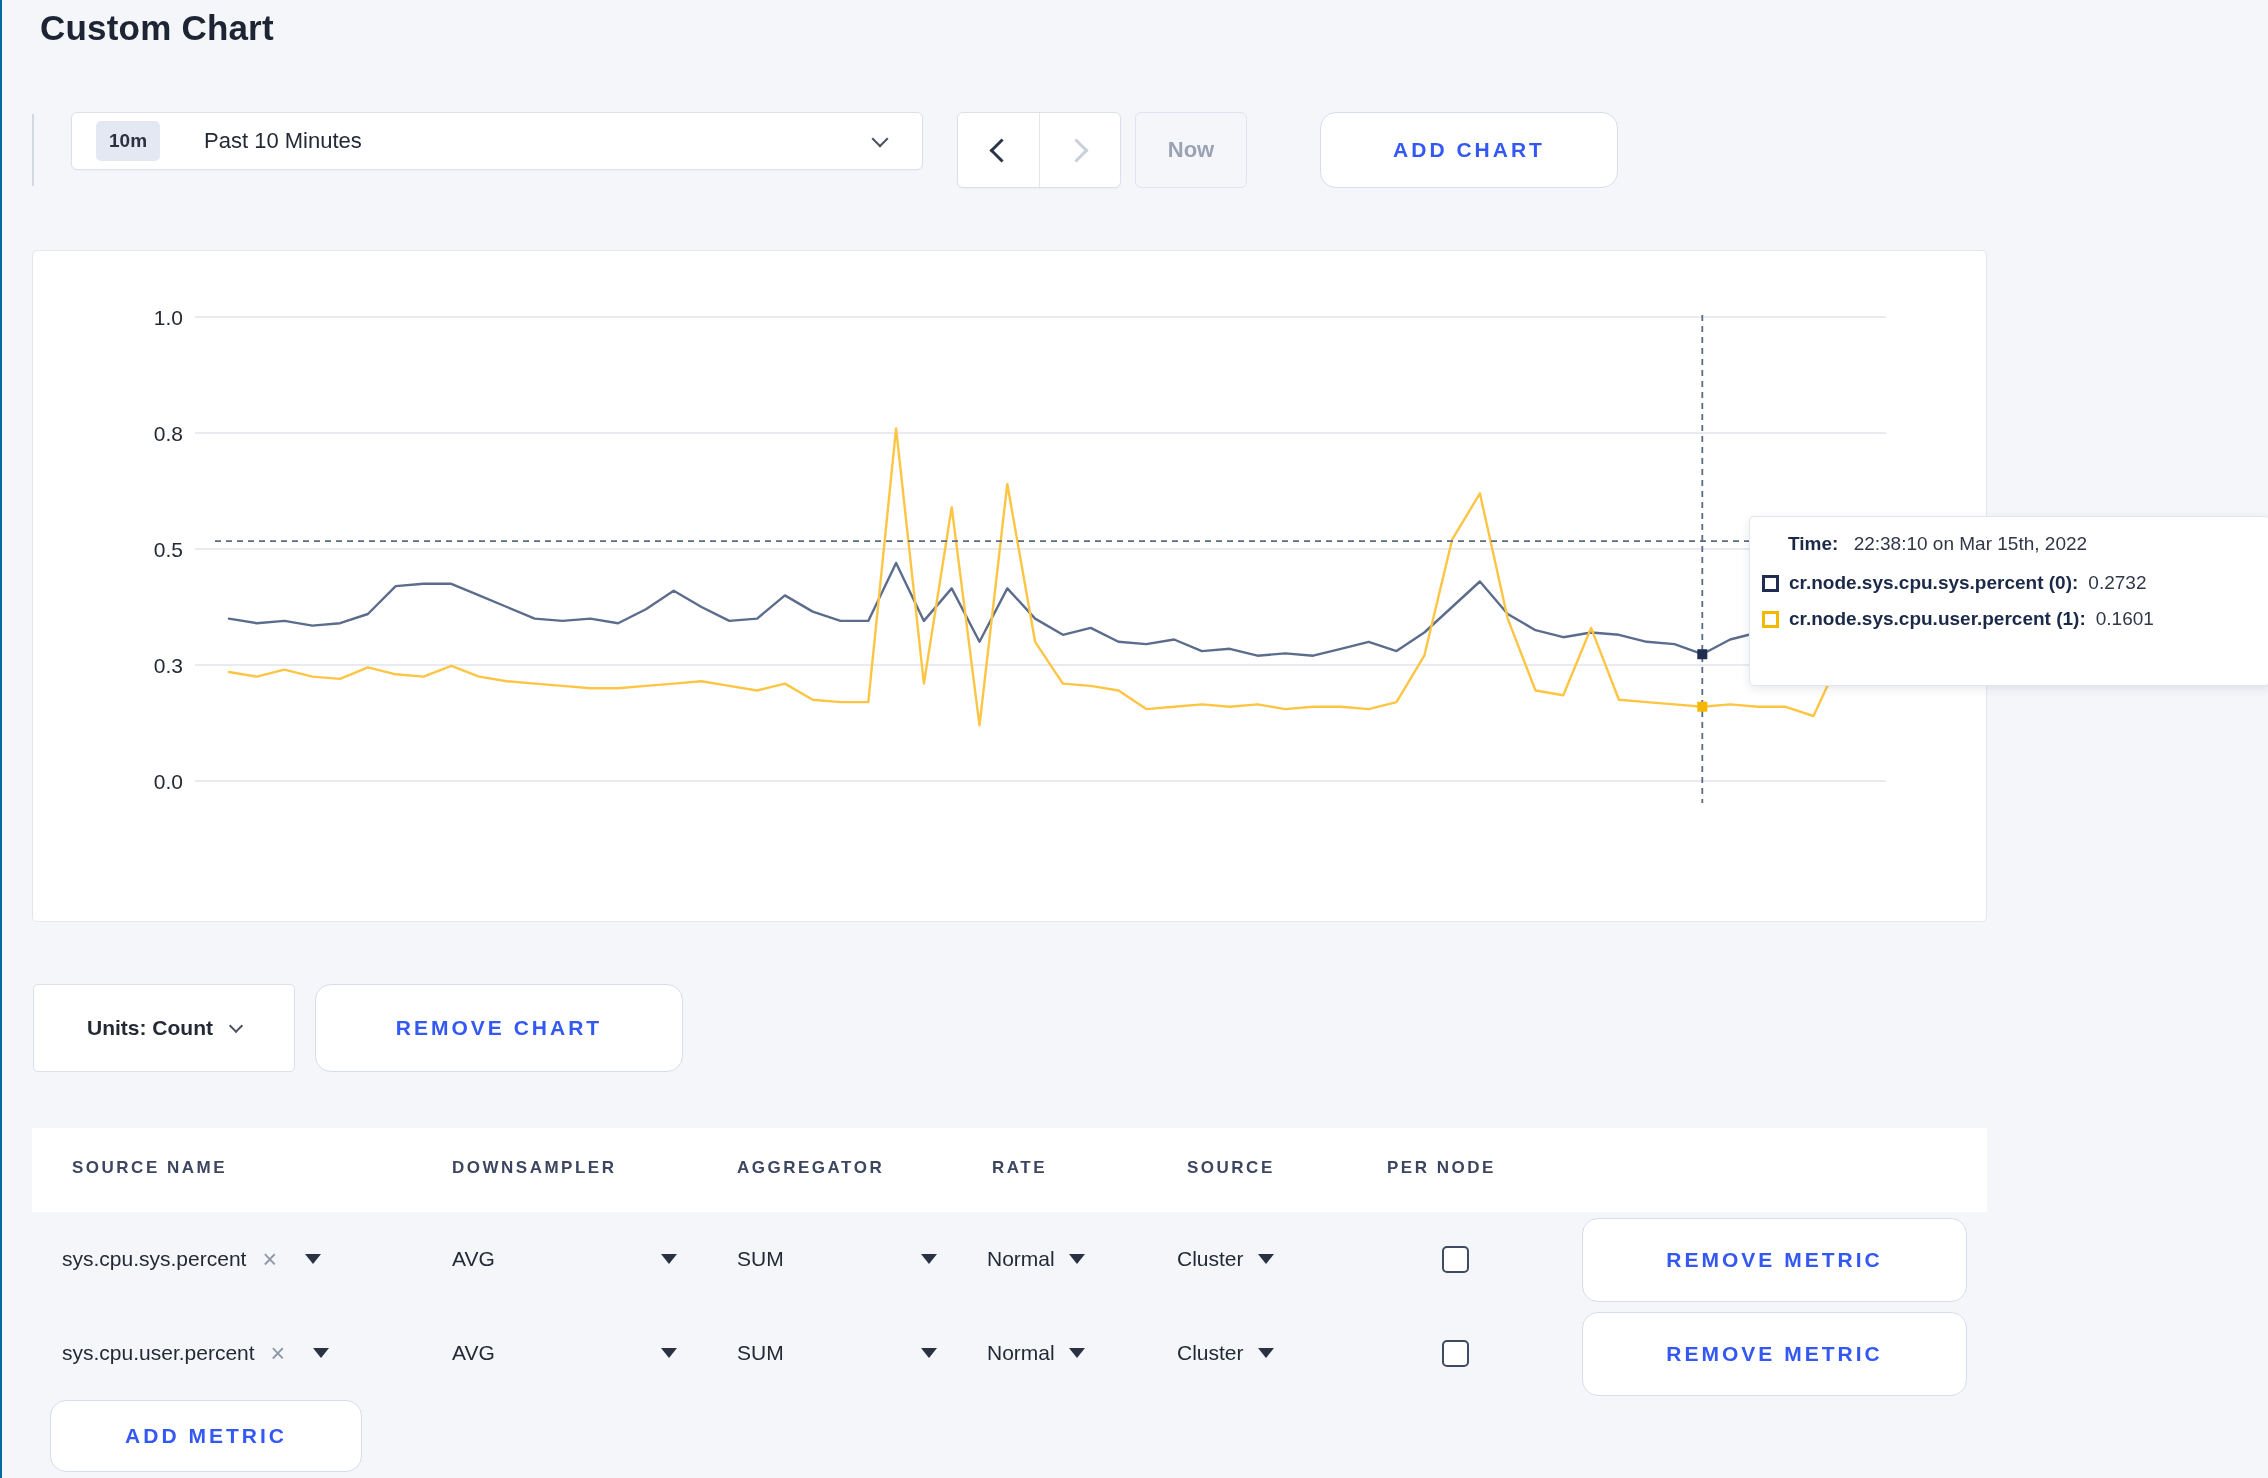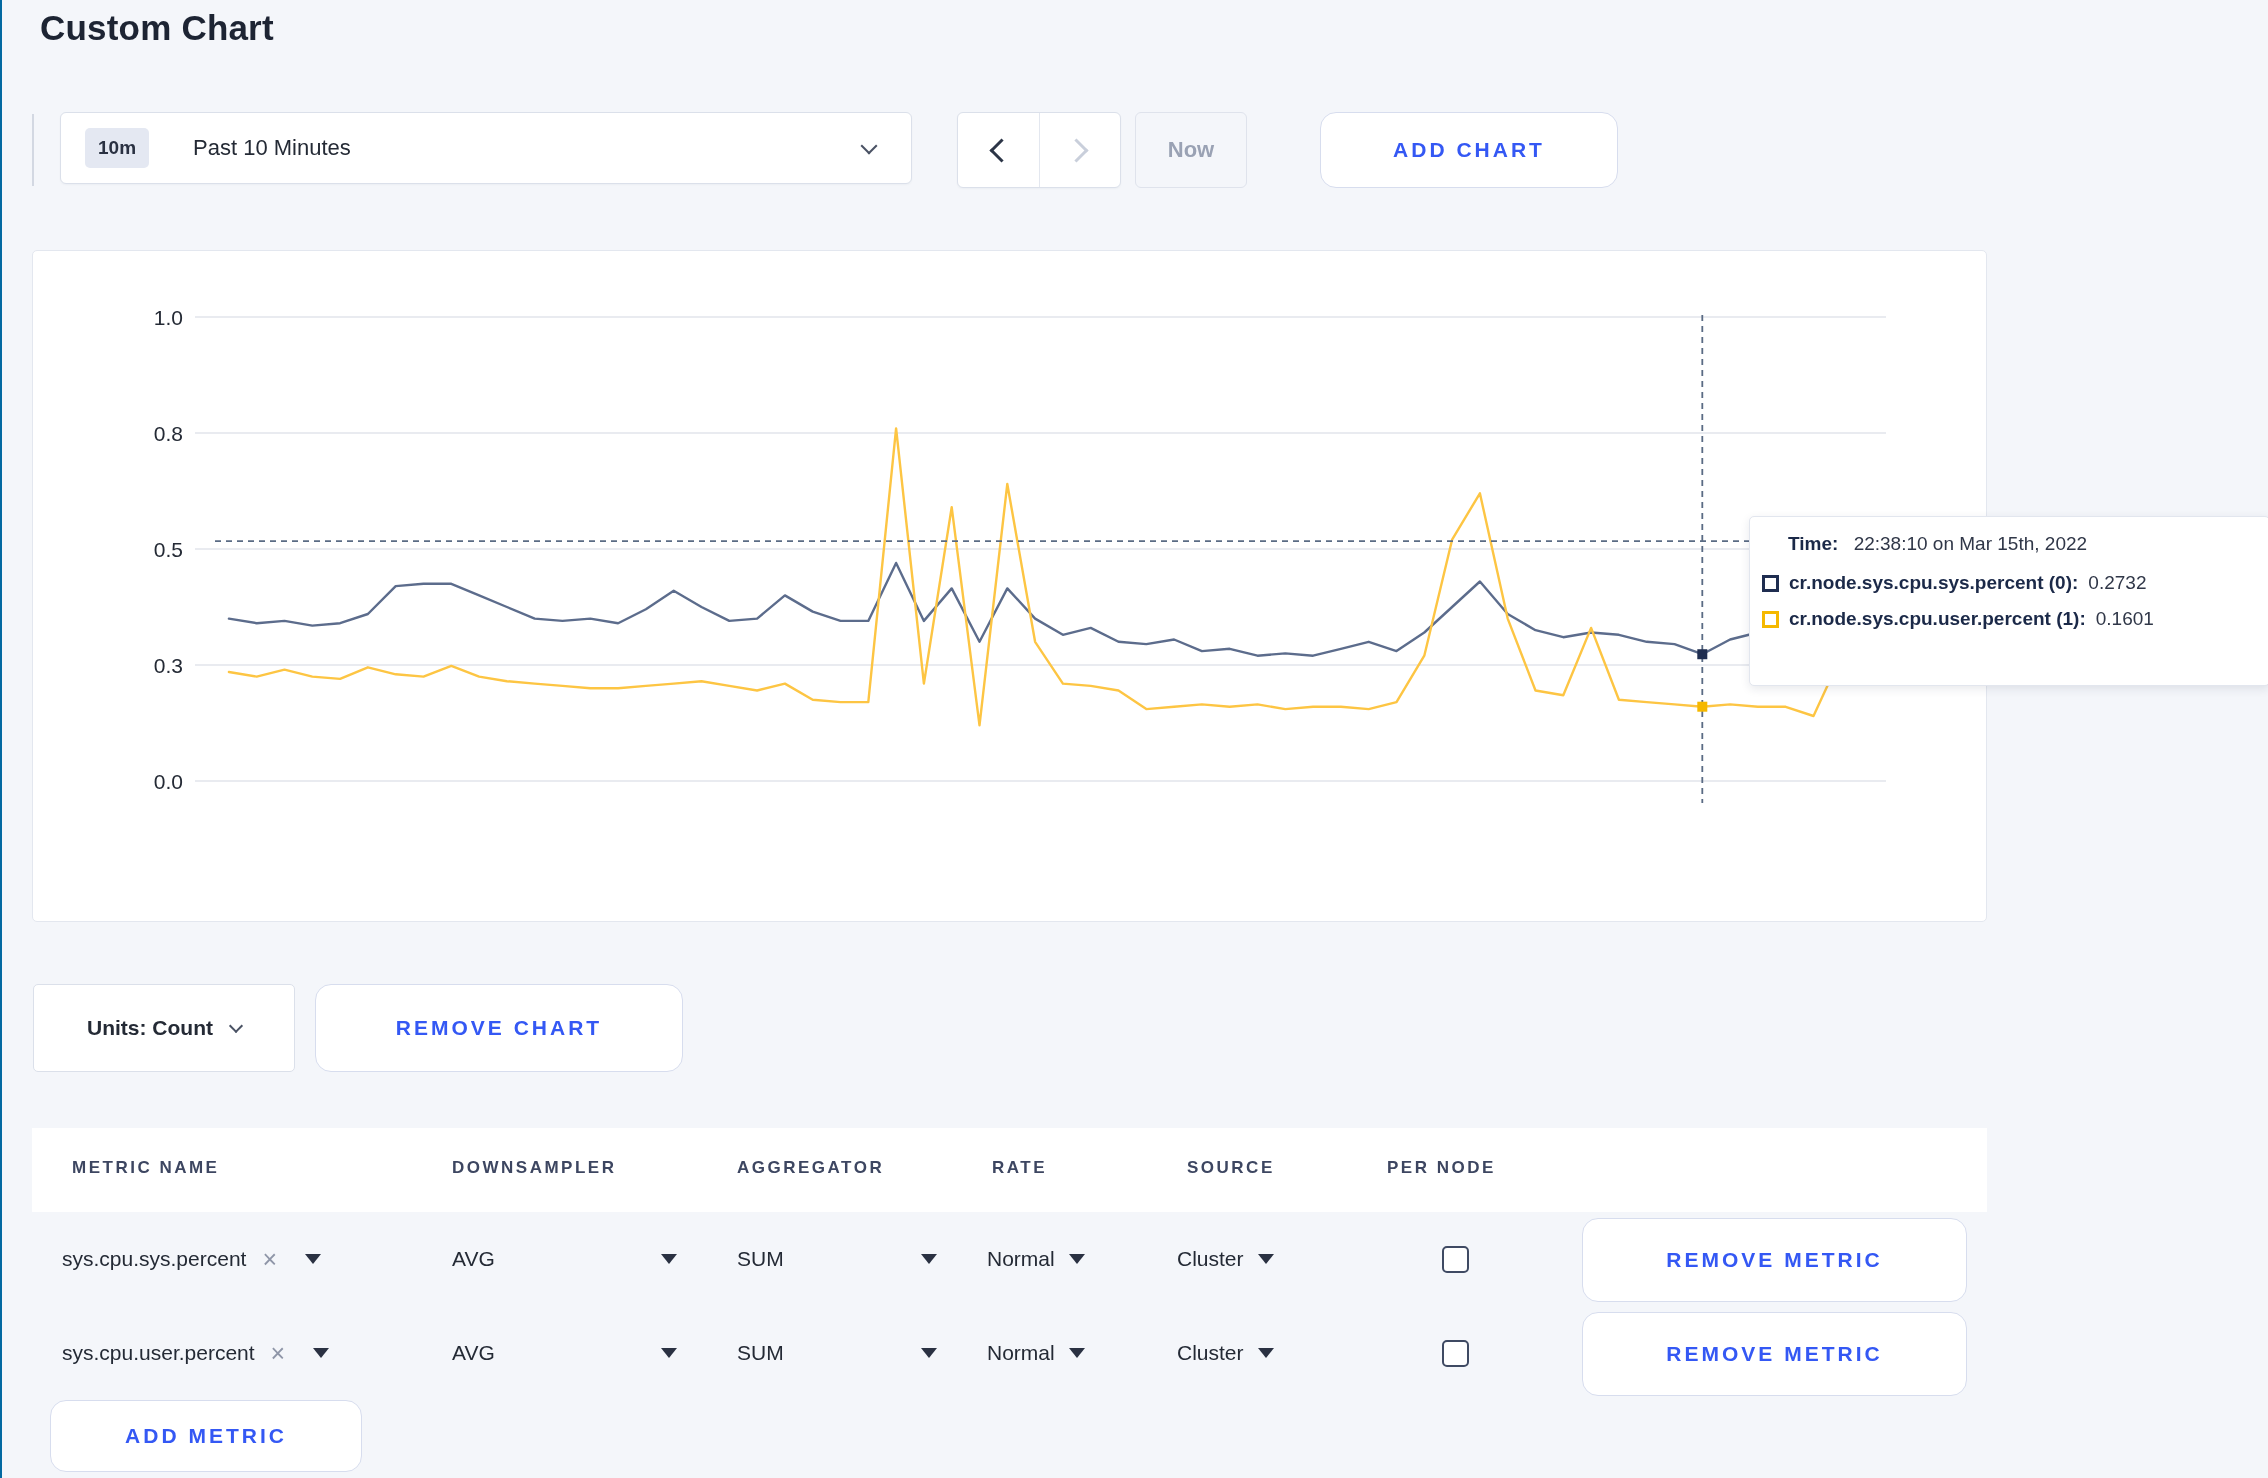--- a/index.html
+++ b/index.html
@@ -15,21 +15,21 @@
   
   .page-title {
     position:absolute; left:38px; top:8px;
     font-size:35px; font-weight:700; color:#1d2433; letter-spacing:.2px;
   }
 
   
   .toolbar-divider { position:absolute; left:30px; top:114px; width:2px; height:72px; background:#d3d8e2; }
 
   .time-picker {
-    position:absolute; left:58px; top:112px; width:852px; height:72px;
+    position:absolute; left:69px; top:112px; width:852px; height:58px;
     background:#ffffff; border:1px solid #dbe0ea; border-radius:6px;
     display:flex; align-items:center; padding:0 36px 0 24px; cursor:pointer;
     box-shadow:0 1px 2px rgba(30,40,70,.04);
   }
   .time-badge {
     background:#e4e8f2; color:#2a3142; font-weight:700; font-size:19px;
     padding:9px 13px; border-radius:5px; margin-right:44px;
   }
   .time-label { font-size:22px; color:#242a35; flex:1; }
   .chevron { display:inline-block; border:solid #4a5264; border-width:0 2.5px 2.5px 0; padding:5px; }
@@ -204,21 +204,21 @@
   </div>
 
   <div class="units-btn">
     <span>Units: Count</span>
     <span class="chevron down sm"></span>
   </div>
 
   <div class="blue-btn remove-chart-btn">REMOVE CHART</div>
 
   <div class="table-header-band">
-    <span class="th c1">METRIC NAME</span>
+    <span class="th c1">SOURCE NAME</span>
     <span class="th c2">DOWNSAMPLER</span>
     <span class="th c3">AGGREGATOR</span>
     <span class="th c4">RATE</span>
     <span class="th c5">SOURCE</span>
     <span class="th c6">PER NODE</span>
   </div>
 
   <div class="metric-row" style="top:1212px;">
     <div class="cell name">
       <span>sys.cpu.sys.percent</span>

